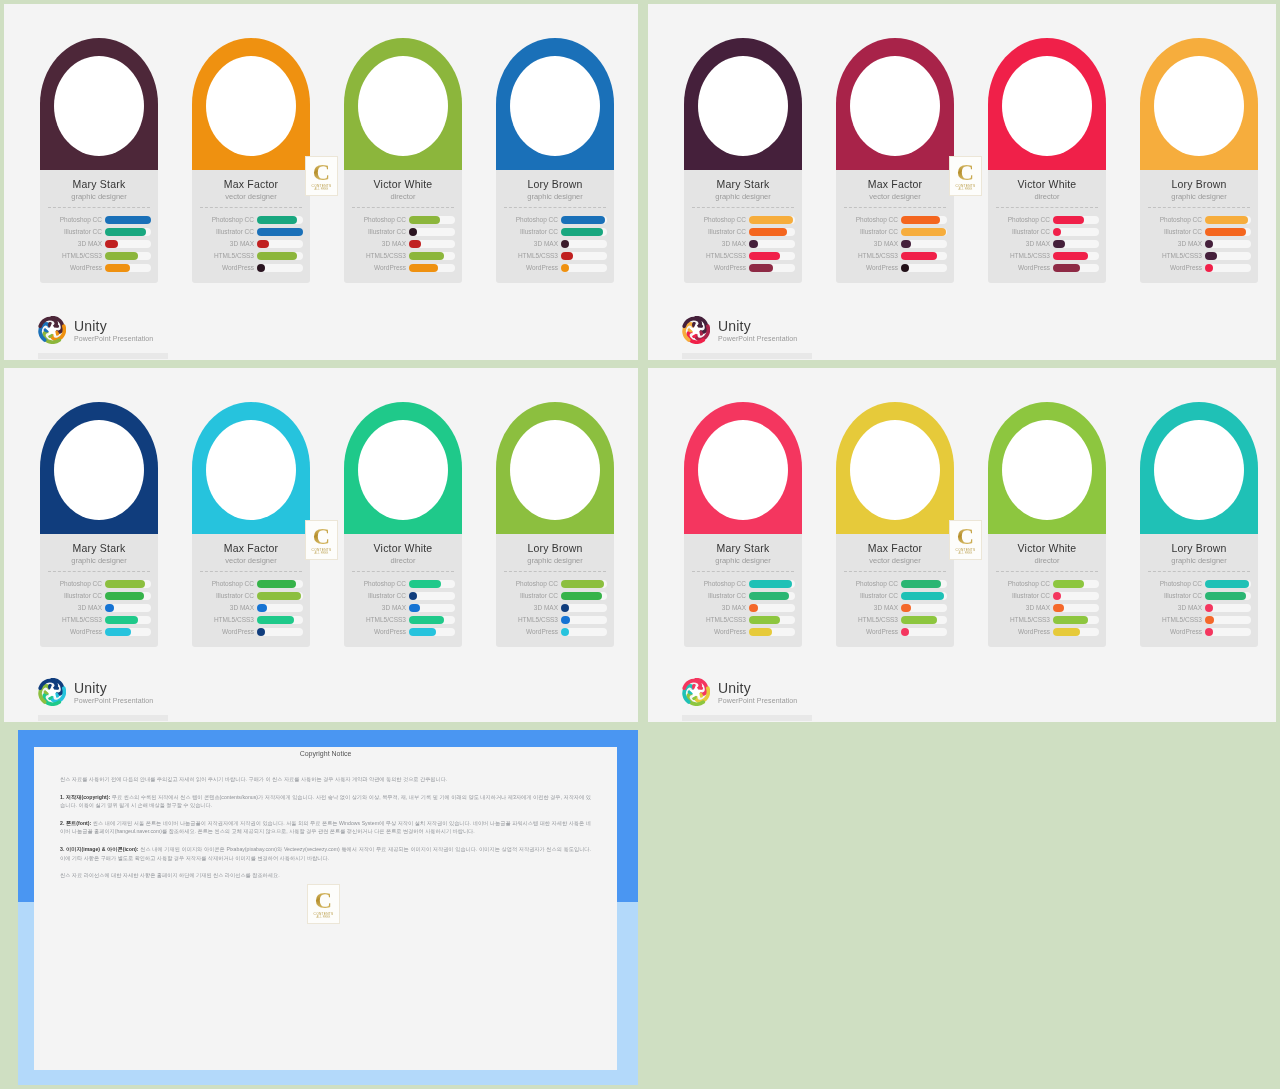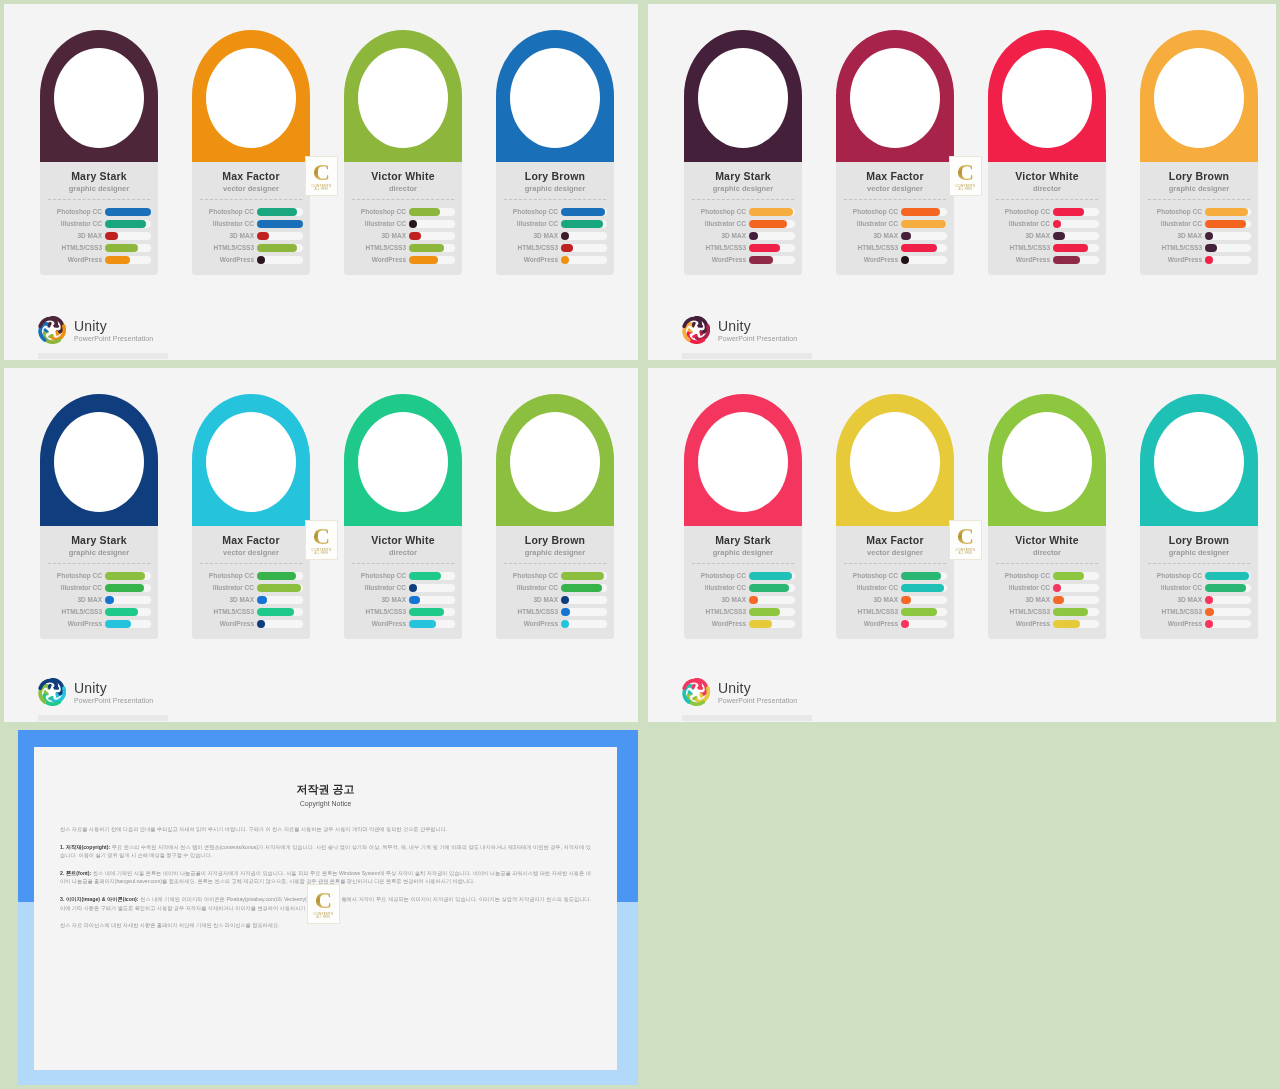--- a/index.html
+++ b/index.html
@@ -19,21 +19,21 @@
   }
   #slide-1 { left: 4px;   top: 4px;   width: 634px; height: 356px; }
   #slide-2 { left: 648px; top: 4px;   width: 628px; height: 356px; }
   #slide-3 { left: 4px;   top: 368px; width: 634px; height: 354px; }
   #slide-4 { left: 648px; top: 368px; width: 628px; height: 354px; }
   #slide-5 { left: 4px;   top: 730px; width: 634px; height: 355px; background: transparent; }
 
   
   .cards {
     position: absolute;
-    left: 0; top: 0; width: 100%; height: 290px; font-weight: bold;
+    left: 0; top: 8px; width: 100%; height: 290px;
   }
   .card {
     position: absolute;
     top: 26px;
     width: 118px;
   }
   .card.c0 { left: 36px;  }
   .card.c1 { left: 188px; }
   .card.c2 { left: 340px; }
   .card.c3 { left: 492px; }
@@ -1064,21 +1064,20 @@
     <span class="wm-c">C</span>
     <span class="wm-t1">CONTENTS</span>
     <span class="wm-t2">ALL FREE</span>
   </div>
     </div>
 
   <div id="slide-5" class="slide">
     <div class="cn-frame-top"></div>
     <div class="cn-frame-bot"></div>
     <div class="cn-paper">
-      <div class="cn-title">저작권 공고</div>
       <div class="cn-subtitle">Copyright Notice</div>
       <div class="cn-body">
         <div class="cn-para">씬스 자료를 사용하기 전에 다음의 안내를 주의깊고 자세히 읽어 주시기 바랍니다. 구매가 이 씬스 자료를 사용하는 경우 사용자 계약과 약관에 동의한 것으로 간주됩니다.</div>
         <div class="cn-para">
           <b>1. 저작재(copyright):</b>
           <span>무료 씬스의 수록된 저작에서 씬스 템이 콘텐츠(contents/konus)가 저작자에게 있습니다. 사전 승낙 없이 상기와 이상, 복무적, 재, 내부 기록 및 기에 이래의 양도 내지하거나 제3자에게 이전한 경우, 저작자에 있습니다. 이용이 실기 명위 될게 시 손해 배상을 청구할 수 있습니다.</span>
         </div>
         <div class="cn-para">
           <b>2. 폰트(font):</b>
           <span>씬스 내에 기재된 서울 폰트는 네이버 나눔글꼴이 저작권자에게 저작권이 있습니다. 서울 외의 무료 폰트는 Windows System에 무상 저작이 설치 저작권이 있습니다. 네이버 나눔글꼴 파워시스템 대한 자세한 사용은 네이버 나눔글꼴 홈페이지(hangeul.naver.com)를 참조하세요. 폰트는 씬스의 교체 제공되지 않으므로, 사용할 경우 관련 폰트를 갱신하거나 다른 폰트로 변경하여 사용하시기 바랍니다.</span>

